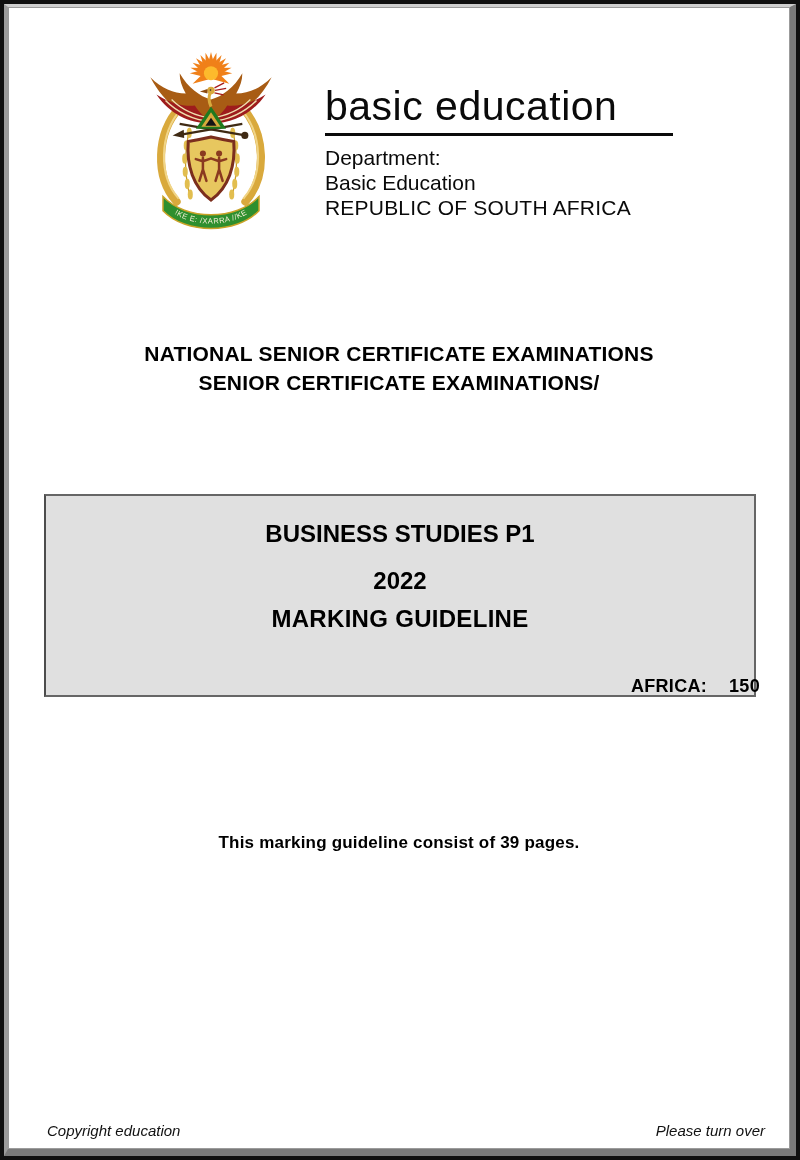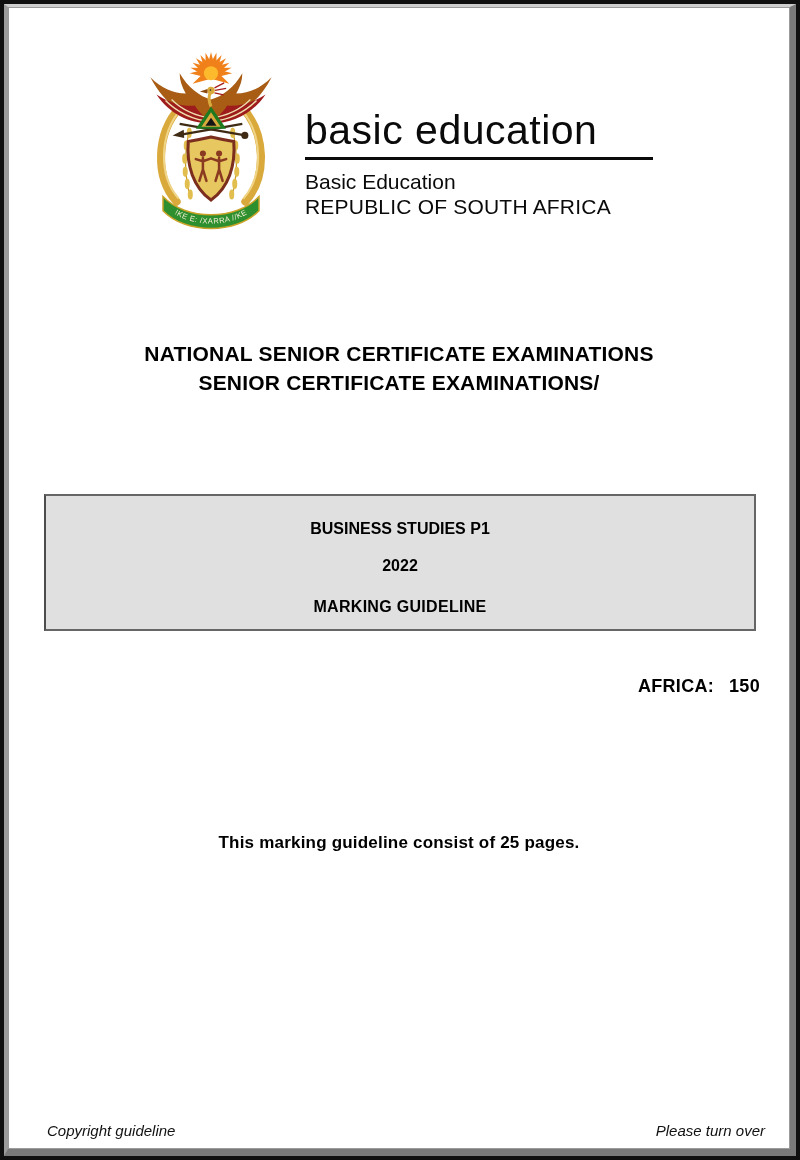--- a/index.html
+++ b/index.html
@@ -33,23 +33,22 @@
   }
 
   
   .coat {
     position: absolute;
     left: 126px; top: 40px;
     width: 152px; height: 192px;
   }
   .brand-block {
     position: absolute;
-    left: 296px; top: 76px;
+    left: 316px; top: 76px;
     width: 420px;
-    margin-top: 24px;
   }
   .brand {
     font-size: 41px;
     line-height: 44px;
     font-weight: 400;
     letter-spacing: 0.5px;
     color: #0a0a0a;
   }
   .brand-rule {
     width: 348px; height: 3px;
@@ -73,41 +72,41 @@
     font-size: 21px;
     line-height: 29px;
     letter-spacing: 0.2px;
   }
 
   
   .subject-box {
     position: absolute;
     box-sizing: border-box;
     left: 35px; right: 33px;
-    top: 486px; height: 137px;
+    top: 486px; height: 203px;
     background: #e0e0e0;
     border: 2px solid #666666;
     border-left-color: #4d4d4d;
     text-align: center;
     font-weight: 700;
-    font-size: 16px;
+    font-size: 24px;
   }
   .subject-box .subject  { padding-top: 24px; }
   .subject-box .year     { margin-top: 19px; }
-  .subject-box .doc-type { margin-top: 23px; letter-spacing: 0.3px; }
+  .subject-box .doc-type { margin-top: 10px; letter-spacing: 0.3px; }
 
   
   .marks {
     position: absolute;
     top: 668px; right: 29px;
     font-weight: 700;
     font-size: 18px;
     letter-spacing: 0.3px;
   }
-  .marks .marks-value { margin-left: 15px; }
+  .marks .marks-value { margin-left: 22px; }
 
   
   .note {
     position: absolute;
     top: 825px; left: 0; right: 0;
     text-align: center;
     font-weight: 700;
     font-size: 17px;
     letter-spacing: 0.2px;
   }
@@ -224,42 +223,43 @@
           <text font-size="15" fill="#F5EFD5" letter-spacing="1" font-family="Liberation Sans, sans-serif">
             <textPath href="#mottoArc" startOffset="50%" text-anchor="middle">!KE E: /XARRA //KE</textPath>
           </text>
         </g>
       </svg>
 
       <div class="brand-block">
         <div class="brand">basic education</div>
         <div class="brand-rule"></div>
         <div class="dept-lines">
+          <div class="dept">Department:</div>
           <div class="dept">Basic Education</div>
           <div class="dept bold">REPUBLIC OF SOUTH AFRICA</div>
         </div>
       </div>
 
       <div class="exam-title">
         <div>NATIONAL SENIOR CERTIFICATE EXAMINATIONS</div>
         <div>SENIOR CERTIFICATE EXAMINATIONS/</div>
       </div>
 
       <div class="subject-box">
         <div class="subject">BUSINESS STUDIES P1</div>
         <div class="year">2022</div>
         <div class="doc-type">MARKING GUIDELINE</div>
       </div>
 
       <div class="marks">
         <span>AFRICA:</span><span class="marks-value">150</span>
       </div>
 
-      <div class="note">This marking guideline consist of 25 pages.</div>
+      <div class="note">This marking guideline consist of 39 pages.</div>
 
       <div class="footer">
-        <span>Copyright guideline</span>
+        <span>Copyright education</span>
         <span>Please turn over</span>
       </div>
 
     </div>
   </div>
 </div>
 
 </body></html>

